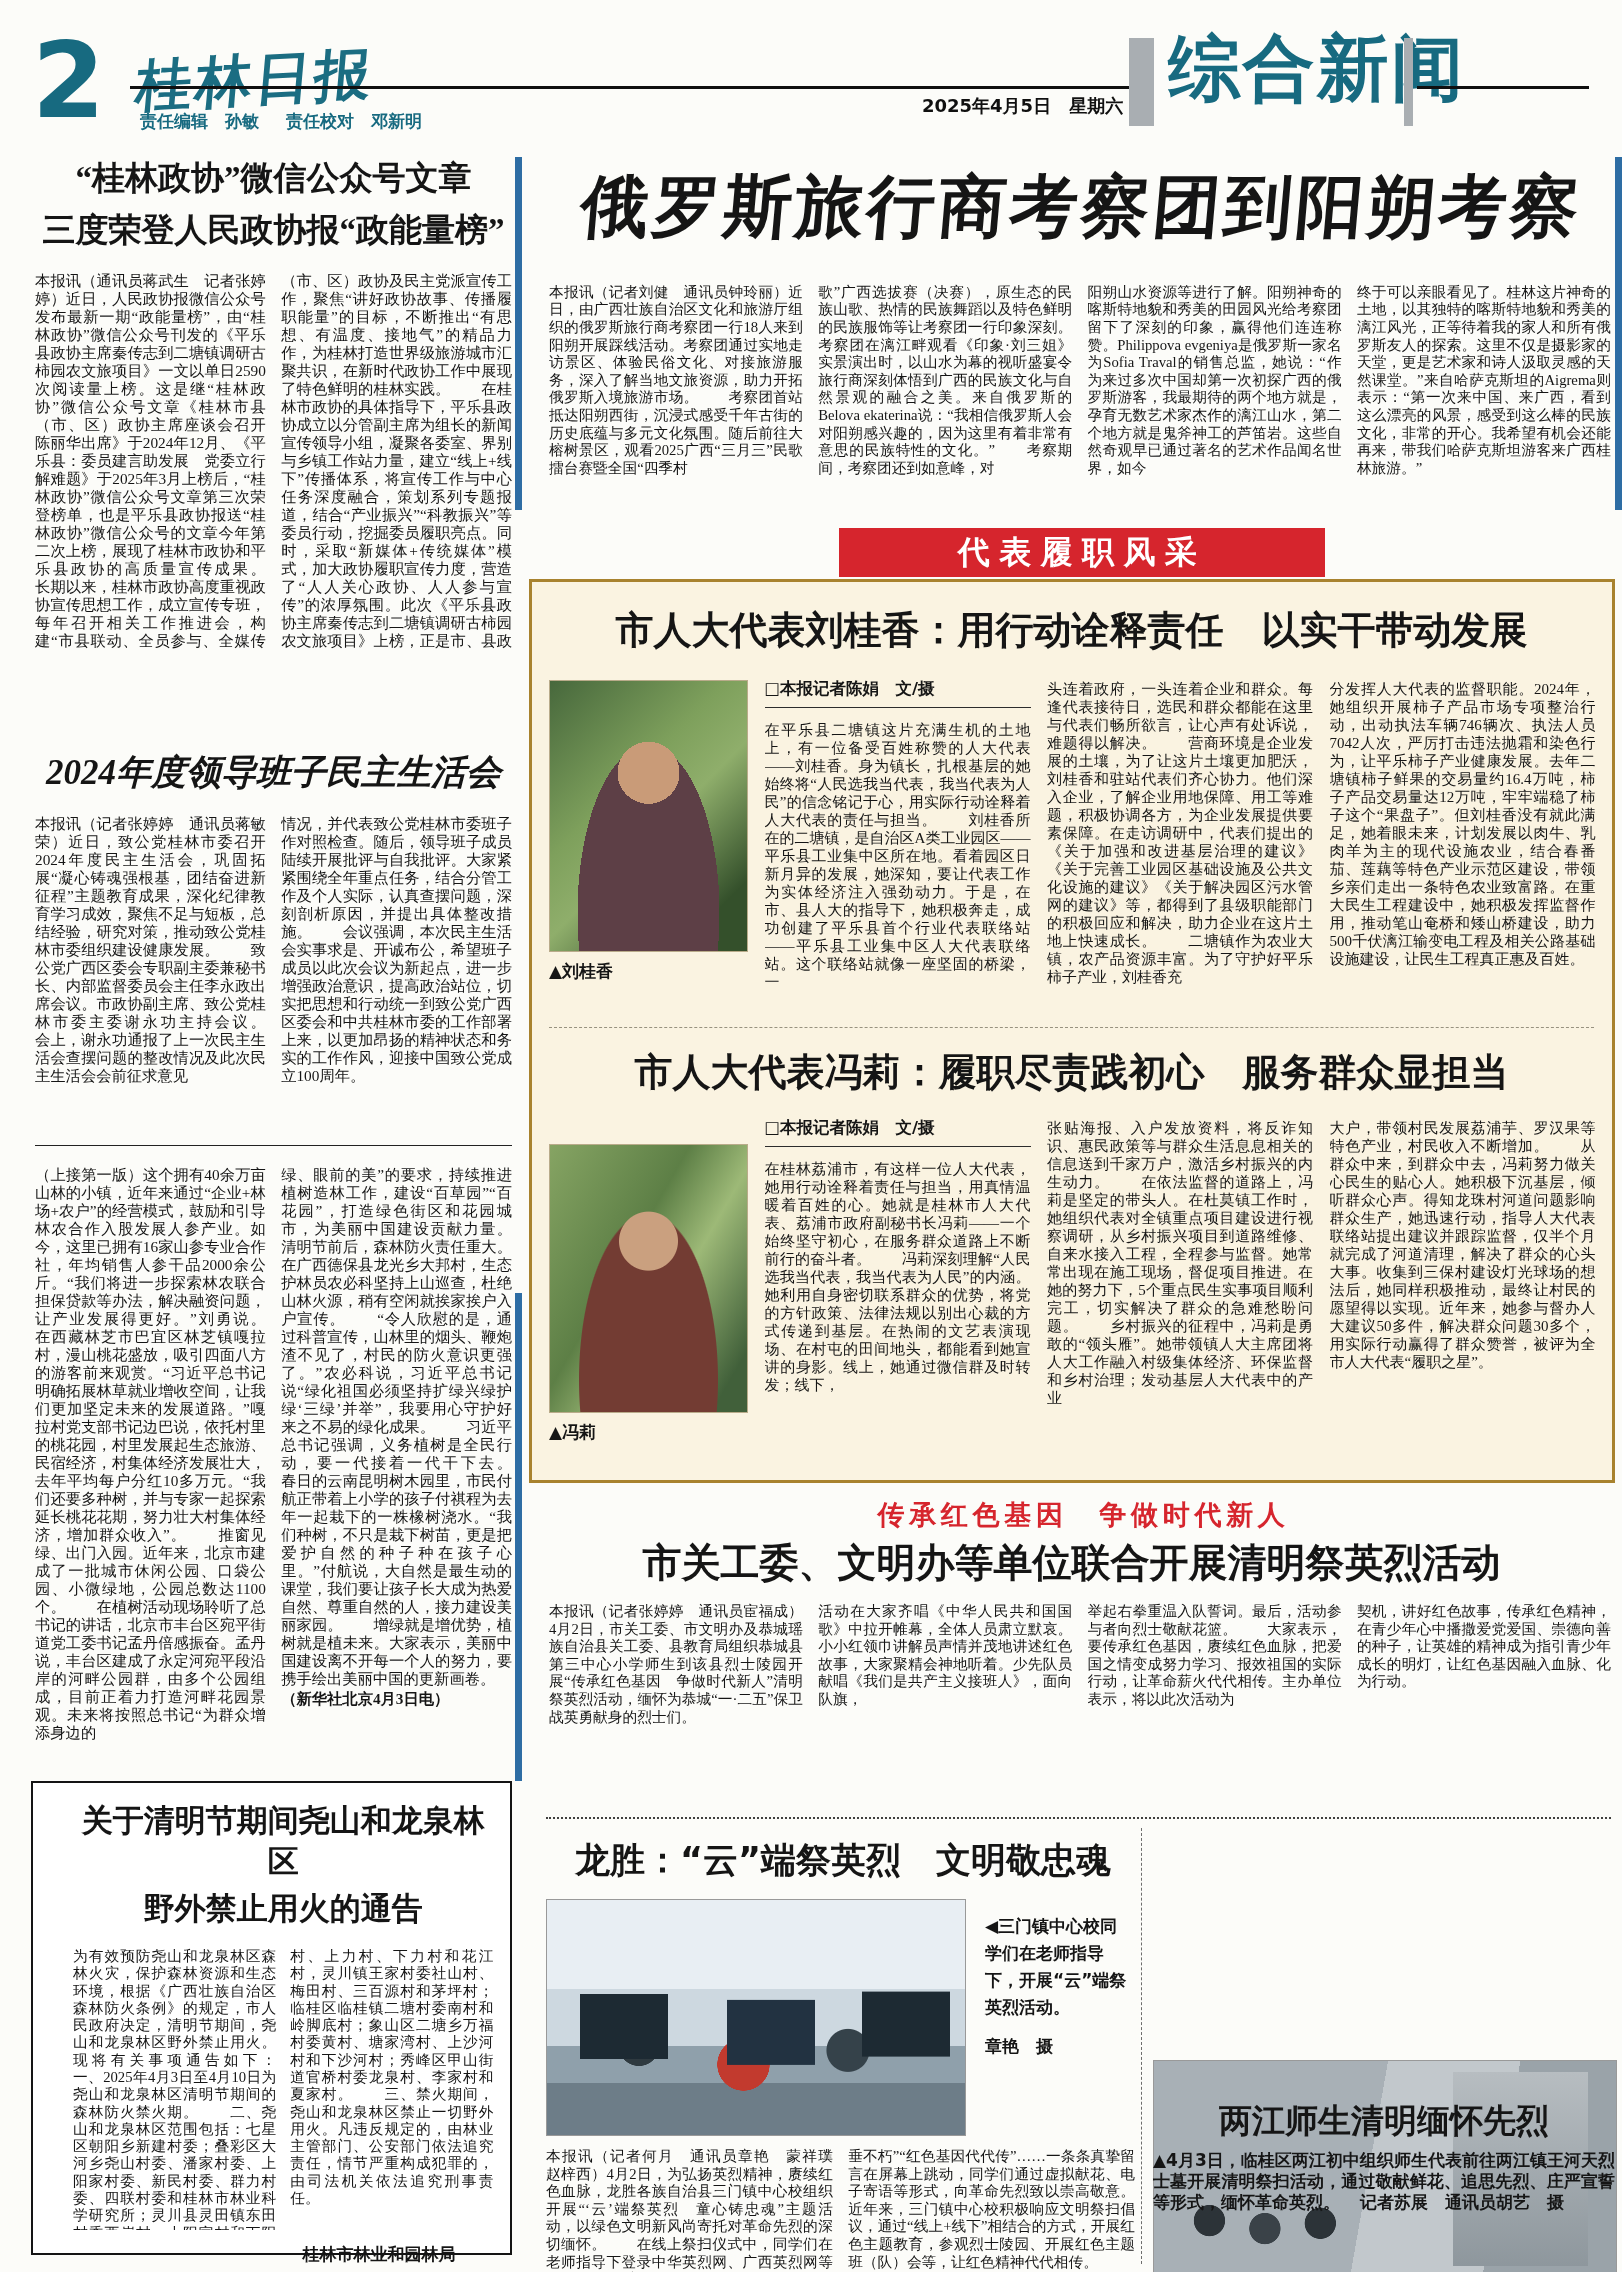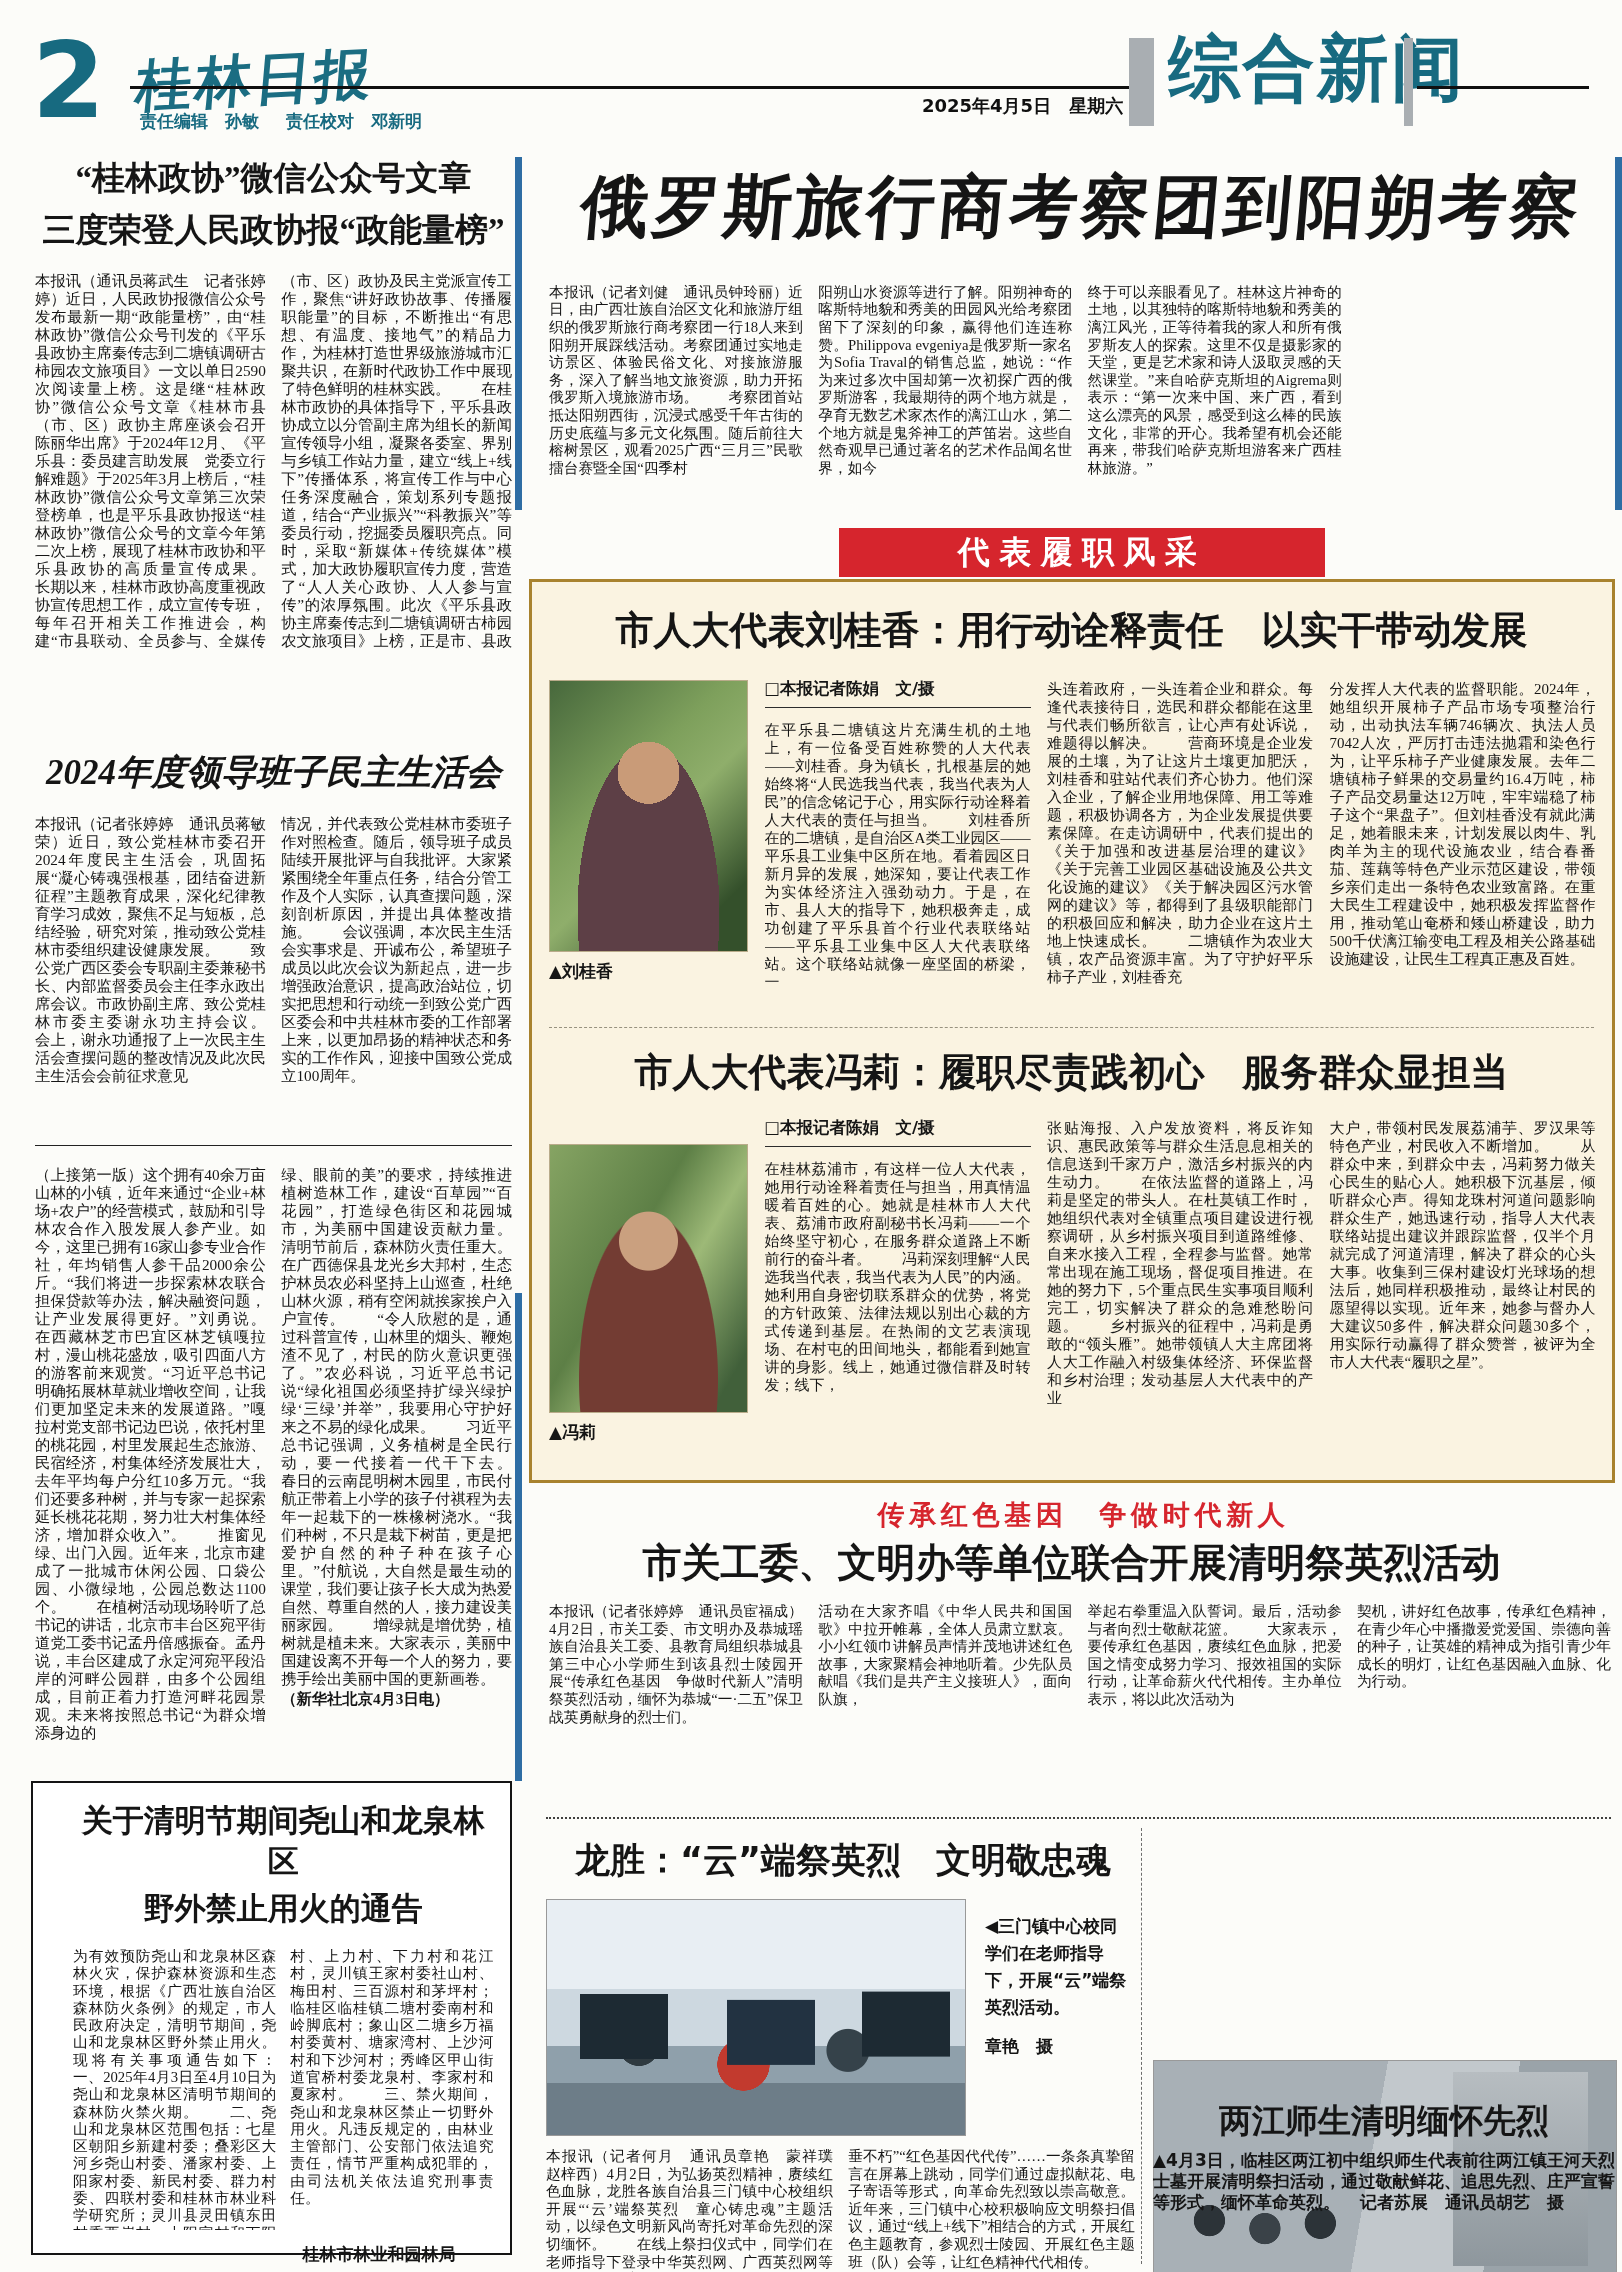--- a/index.html
+++ b/index.html
@@ -134,20 +134,21 @@
     <div class="sign">
       <div>桂林市林业和园林局</div>
       <div>2025年4月3日</div>
     </div>
   </div>
 
   <div class="abs" style="left:549px;top:170px;width:1065px;">
     <div class="bigheadline">俄罗斯旅行商考察团到阳朔考察</div>
     <div class="body-row" style="margin-top:39px;">
       <div class="col4" style="height:200px;">本报讯（记者刘健　通讯员钟玲丽）近日，由广西壮族自治区文化和旅游厅组织的俄罗斯旅行商考察团一行18人来到阳朔开展踩线活动。考察团通过实地走访景区、体验民俗文化、对接旅游服务，深入了解当地文旅资源，助力开拓俄罗斯入境旅游市场。　　考察团首站抵达阳朔西街，沉浸式感受千年古街的历史底蕴与多元文化氛围。随后前往大榕树景区，观看2025广西“三月三”民歌擂台赛暨全国“四季村</div>
+      <div class="col4" style="height:200px;">歌”广西选拔赛（决赛），原生态的民族山歌、热情的民族舞蹈以及特色鲜明的民族服饰等让考察团一行印象深刻。考察团在漓江畔观看《印象·刘三姐》实景演出时，以山水为幕的视听盛宴令旅行商深刻体悟到广西的民族文化与自然景观的融合之美。来自俄罗斯的Belova ekaterina说：“我相信俄罗斯人会对阳朔感兴趣的，因为这里有着非常有意思的民族特性的文化。”　　考察期间，考察团还到如意峰，对</div>
       <div class="col4" style="height:200px;">阳朔山水资源等进行了解。阳朔神奇的喀斯特地貌和秀美的田园风光给考察团留下了深刻的印象，赢得他们连连称赞。Philippova evgeniya是俄罗斯一家名为Sofia Traval的销售总监，她说：“作为来过多次中国却第一次初探广西的俄罗斯游客，我最期待的两个地方就是，孕育无数艺术家杰作的漓江山水，第二个地方就是鬼斧神工的芦笛岩。这些自然奇观早已通过著名的艺术作品闻名世界，如今</div>
       <div class="col4" style="height:200px;">终于可以亲眼看见了。桂林这片神奇的土地，以其独特的喀斯特地貌和秀美的漓江风光，正等待着我的家人和所有俄罗斯友人的探索。这里不仅是摄影家的天堂，更是艺术家和诗人汲取灵感的天然课堂。”来自哈萨克斯坦的Aigrema则表示：“第一次来中国、来广西，看到这么漂亮的风景，感受到这么棒的民族文化，非常的开心。我希望有机会还能再来，带我们哈萨克斯坦游客来广西桂林旅游。”</div>
     </div>
   </div>
 
   <div class="abs repbox" style="left:529px;top:579px;width:1086px;height:904px;"></div>
   <div class="abs repbanner" style="left:839px;top:528px;width:486px;height:49px;">代表履职风采</div>
 
   <div class="abs rep-h" style="left:549px;top:605px;width:1045px;">市人大代表刘桂香：用行动诠释责任　以实干带动发展</div>
   <div class="abs rep-row" style="left:549px;top:680px;width:1045px;">

